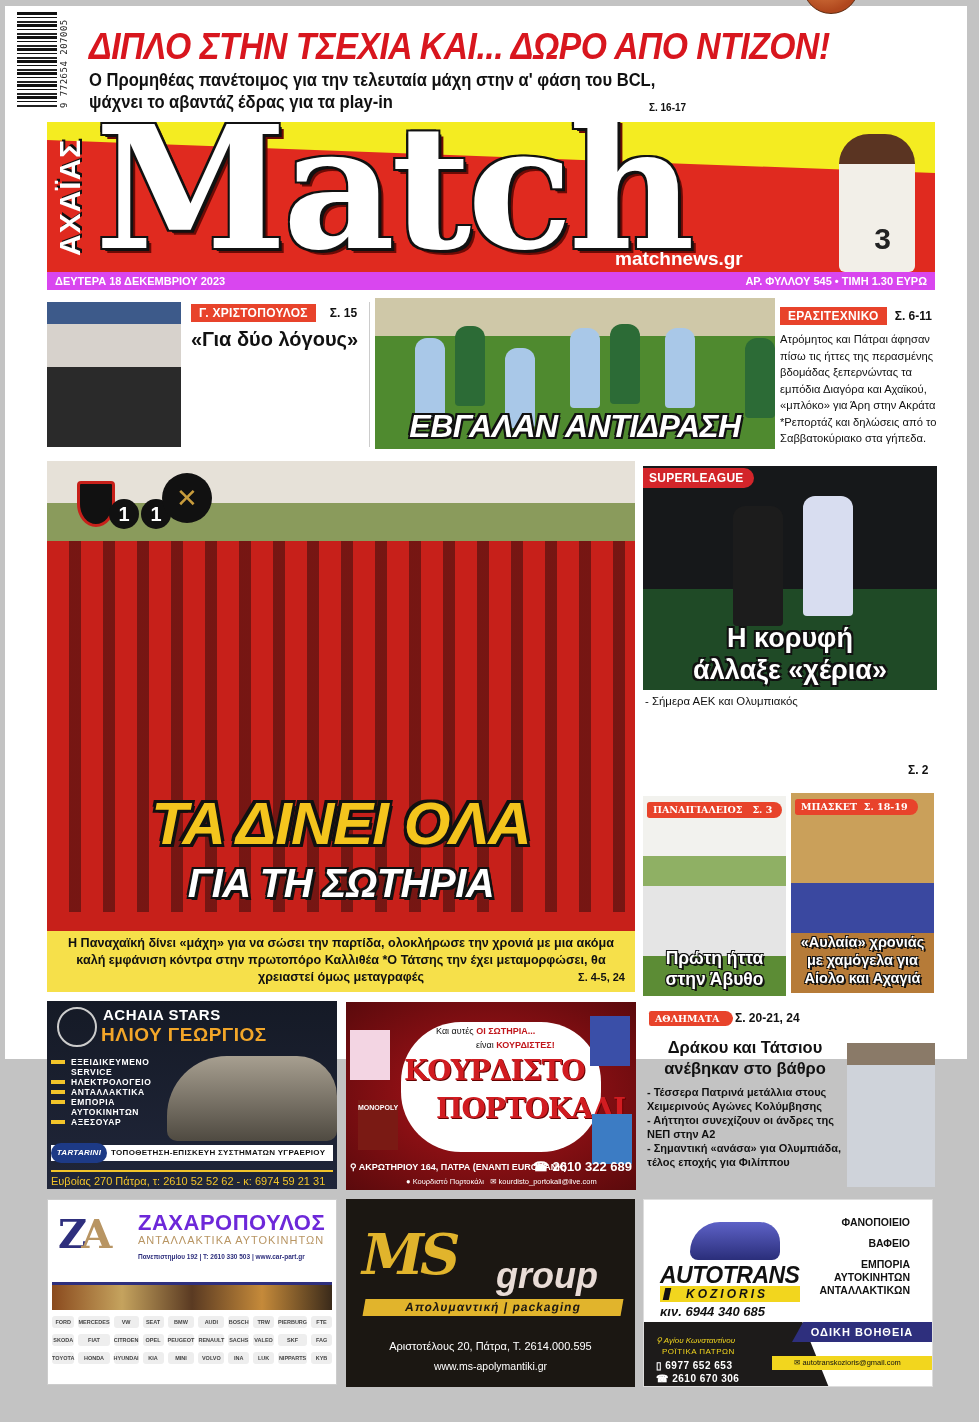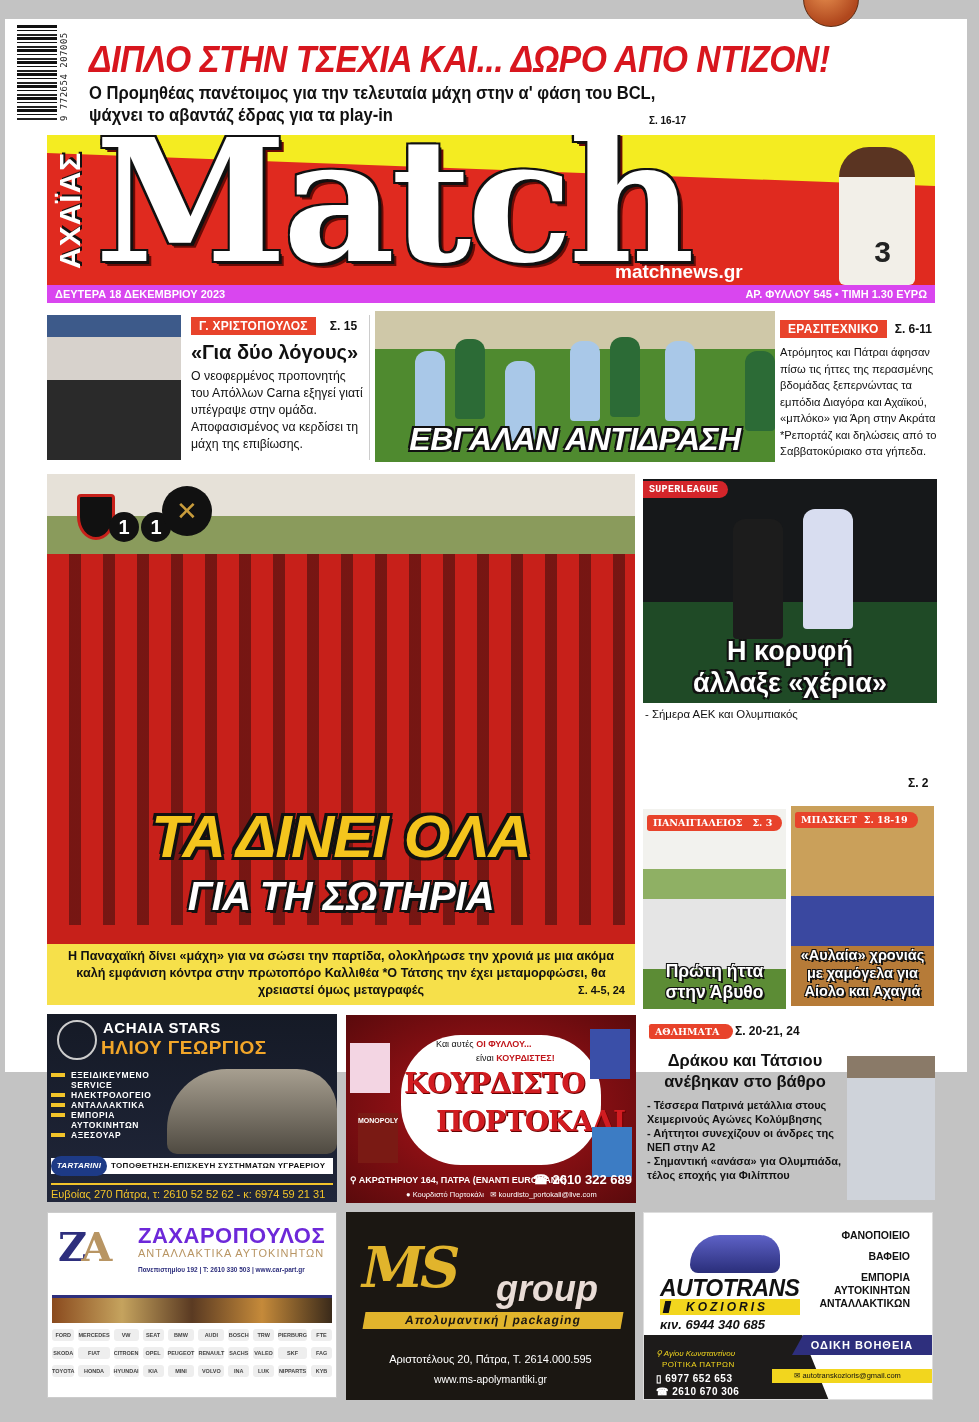--- a/index.html
+++ b/index.html
@@ -1,18 +1,18 @@
 <!DOCTYPE html>
 <html><head>
 <meta charset="utf-8">
 <style>
   * { box-sizing: border-box; margin: 0; padding: 0; }
   html, body { width: 979px; height: 1422px; background: #c3c3c3; overflow: hidden; }
   body { font-family: "DejaVu Sans", sans-serif; position: relative; }
-  .sheet { position: absolute; left: 5px; top: 19px; width: 962px; height: 1053px; background: #fff; }
+  .sheet { position: absolute; left: 5px; top: 6px; width: 962px; height: 1053px; background: #fff; }
   .abs { position: absolute; }
 
   
   .barcode { left: 12px; top: 6px; width: 60px; height: 96px; display: flex; }
   .barcode .bars { width: 40px; height: 100%;
     background: repeating-linear-gradient(180deg, #111 0 3px, #fff 3px 5px, #111 5px 6px, #fff 6px 9px, #222 9px 11px, #fff 11px 12px); }
   .barcode .digits { writing-mode: vertical-rl; transform: rotate(180deg); font-size: 9px; color: #222; font-family: "DejaVu Sans Mono", monospace; margin-left: 2px; letter-spacing: 0.5px; }
   .top-headline { left: 84px; top: 20px; font-family: "Liberation Sans", sans-serif; font-weight: 900; font-style: italic; font-size: 37px; color: #d8161e; letter-spacing: -0.5px; transform: scaleX(0.91); transform-origin: left; white-space: nowrap; }
   .top-sub { left: 84px; top: 63px; font-family: "Liberation Sans", sans-serif; font-weight: 700; font-size: 18px; line-height: 22px; color: #111; transform: scaleX(0.92); transform-origin: left; }
   .top-page { left: 644px; top: 96px; font-size: 10px; font-weight: 700; color: #111; font-family: "Liberation Sans", sans-serif; }
@@ -56,21 +56,21 @@
   .opp-crest { position: absolute; left: 115px; top: 12px; width: 50px; height: 50px; border-radius: 50%; background: #111; color: #c89c3c; font-size: 26px; text-align: center; line-height: 50px; font-weight: 700; }
   .hero-t1 { position: absolute; left: 0; right: 0; top: 328px; text-align: center; font-family: "Liberation Sans", sans-serif; font-weight: 900; font-style: italic; font-size: 60px; color: #f4c51d; letter-spacing: -1px;
     text-shadow: 3px 3px 0 #111, -3px -3px 0 #111, 3px -3px 0 #111, -3px 3px 0 #111; }
   .hero-t2 { position: absolute; left: 0; right: 0; top: 400px; text-align: center; font-family: "Liberation Sans", sans-serif; font-weight: 900; font-style: italic; font-size: 40px; color: #fff; letter-spacing: -0.5px;
     text-shadow: 3px 3px 0 #111, -2px -2px 0 #111, 2px -2px 0 #111, -2px 2px 0 #111; }
   .hero-caption { position: absolute; left: 0; right: 0; bottom: 0; height: 61px; background: #f6e04a; padding: 4px 12px 0; text-align: center; font-family: "Liberation Sans", sans-serif; font-weight: 700; font-size: 12.6px; line-height: 17px; color: #111; }
   .hero-caption .ref { position: absolute; right: 10px; bottom: 6px; font-size: 11px; }
 
   
   .sl-photo { left: 638px; top: 460px; width: 294px; height: 224px; background: linear-gradient(180deg, #16181a 0 55%, #1f4a26 55% 100%); }
-  .sl-tag { position: absolute; left: 0; top: 2px; background: #d3252a; color: #fff; font-family: Liberation Mono, monospace; font-weight: 900; font-size: 10px; padding: 3px 10px 3px 6px; border-radius: 0 10px 10px 0; letter-spacing: 0.3px; }
+  .sl-tag { position: absolute; left: 0; top: 2px; background: #d3252a; color: #fff; font-family: Liberation Sans, sans-serif; font-weight: 900; font-size: 12px; padding: 3px 10px 3px 6px; border-radius: 0 10px 10px 0; letter-spacing: 0.3px; }
   .sl-title { position: absolute; left: 0; right: 0; top: 156px; text-align: center; font-family: "Liberation Sans", sans-serif; font-weight: 900; font-size: 27px; line-height: 32px; color: #fff;
     text-shadow: 2px 2px 0 #111, -2px -2px 0 #111, 2px -2px 0 #111, -2px 2px 0 #111; }
   .sl-text { left: 640px; top: 688px; width: 290px; }
   .sl-ref { left: 903px; top: 757px; }
 
   .small-card { height: 200px; overflow: hidden; }
   .small-tag { position: absolute; left: 4px; top: 6px; height: 16px; background: #e8432b; color: #fff; font-family: "DejaVu Serif", serif; font-weight: 900; font-size: 9.5px; line-height: 16px; padding: 0 10px 0 6px; border-radius: 3px 9px 9px 3px; white-space: nowrap; }
   .small-title { position: absolute; left: 0; right: 0; bottom: 6px; text-align: center; font-family: "Liberation Sans", sans-serif; font-weight: 900; font-size: 17.5px; line-height: 21px; color: #fff; text-shadow: 2px 2px 0 #111, -1px -1px 0 #111, 1px -1px 0 #111, -1px 1px 0 #111; }
   .pan-card { left: 638px; top: 790px; width: 143px; background: linear-gradient(180deg, #f2f2ee 0 30%, #8fb064 30% 45%, #e5e5e5 45% 80%, #5c8c35 80% 100%); }
   .bask-card { left: 786px; top: 787px; width: 143px; background: linear-gradient(180deg, #caa05a 0 45%, #3a48a0 45% 70%, #b67b38 70% 100%); }
@@ -174,21 +174,20 @@
     <span>ΑΡ. ΦΥΛΛΟΥ 545 • ΤΙΜΗ 1.30 ΕΥΡΩ</span>
   </div>
 
   <div class="abs photo chris-photo"></div>
   <div class="abs chris-text">
     <div style="display:flex;align-items:center;gap:14px;">
       <span class="tag">Γ. ΧΡΙΣΤΟΠΟΥΛΟΣ</span>
       <span class="pageref">Σ. 15</span>
     </div>
     <div class="brief-title" style="margin-top:6px;">«Για δύο λόγους»</div>
-    <div class="brief-body" style="margin-top:4px;">Ο νεοφερμένος προπονητής του Απόλλων Carna εξηγεί γιατί υπέγραψε στην ομάδα. Αποφασισμένος να κερδίσει τη μάχη της επιβίωσης.</div>
   </div>
   <div class="abs rule-v" style="left:364px;top:296px;height:145px;"></div>
 
   <div class="abs photo amateur-photo">
     <div class="player-fig" style="left:40px;top:40px;background:#a9c8e8;"></div>
     <div class="player-fig" style="left:80px;top:28px;background:#2c6b36;"></div>
     <div class="player-fig" style="left:130px;top:50px;background:#a9c8e8;"></div>
     <div class="player-fig" style="left:195px;top:30px;background:#a9c8e8;"></div>
     <div class="player-fig" style="left:235px;top:26px;background:#2c6b36;"></div>
     <div class="player-fig" style="left:290px;top:30px;background:#a9c8e8;"></div>
@@ -267,21 +266,21 @@
     <div class="car"></div>
     <div class="ach-tart">
       <span class="ach-tart-logo">TARTARINI</span>
       <span>ΤΟΠΟΘΕΤΗΣΗ-ΕΠΙΣΚΕΥΗ ΣΥΣΤΗΜΑΤΩΝ ΥΓΡΑΕΡΙΟΥ</span>
     </div>
     <div class="ach-addr">Ευβοίας 270 Πάτρα, τ: 2610 52 52 62 - κ: 6974 59 21 31</div>
   </div>
 
   <div class="abs ad ad-kourd">
     <div class="k-cloud"></div>
-    <div class="k-sub1"><span>Και αυτές </span><b>ΟΙ ΦΥΛΛΟΥ...</b></div>
+    <div class="k-sub1"><span>Και αυτές </span><b>ΟΙ ΣΩΤΗΡΙΑ...</b></div>
     <div class="k-sub2"><span>είναι </span><b>ΚΟΥΡΔΙΣΤΕΣ!</b></div>
     <div class="k-t1">ΚΟΥΡΔΙΣΤΟ</div>
     <div class="k-t2">ΠΟΡΤΟΚΑΛΙ</div>
     <div class="k-box" style="left:4px;top:28px;background:#f3d5e3;"></div>
     <div class="k-box" style="left:12px;top:98px;background:#7a1a14;font-size:7px;font-weight:900;color:#fff;text-align:center;padding-top:4px;">MONOPOLY</div>
     <div class="k-box" style="left:244px;top:14px;background:#3a4fa8;"></div>
     <div class="k-box" style="left:246px;top:112px;background:#3c7cc4;"></div>
     <div class="k-addr">⚲ <span>ΑΚΡΩΤΗΡΙΟΥ 164, ΠΑΤΡΑ (ΕΝΑΝΤΙ EUROBANK)</span></div>
     <div class="k-phone">☎ <span>2610 322 689</span></div>
     <div class="k-social">● <span>Κουρδιστό Πορτοκάλι</span> &nbsp; ✉ <span>kourdisto_portokali@live.com</span></div>

